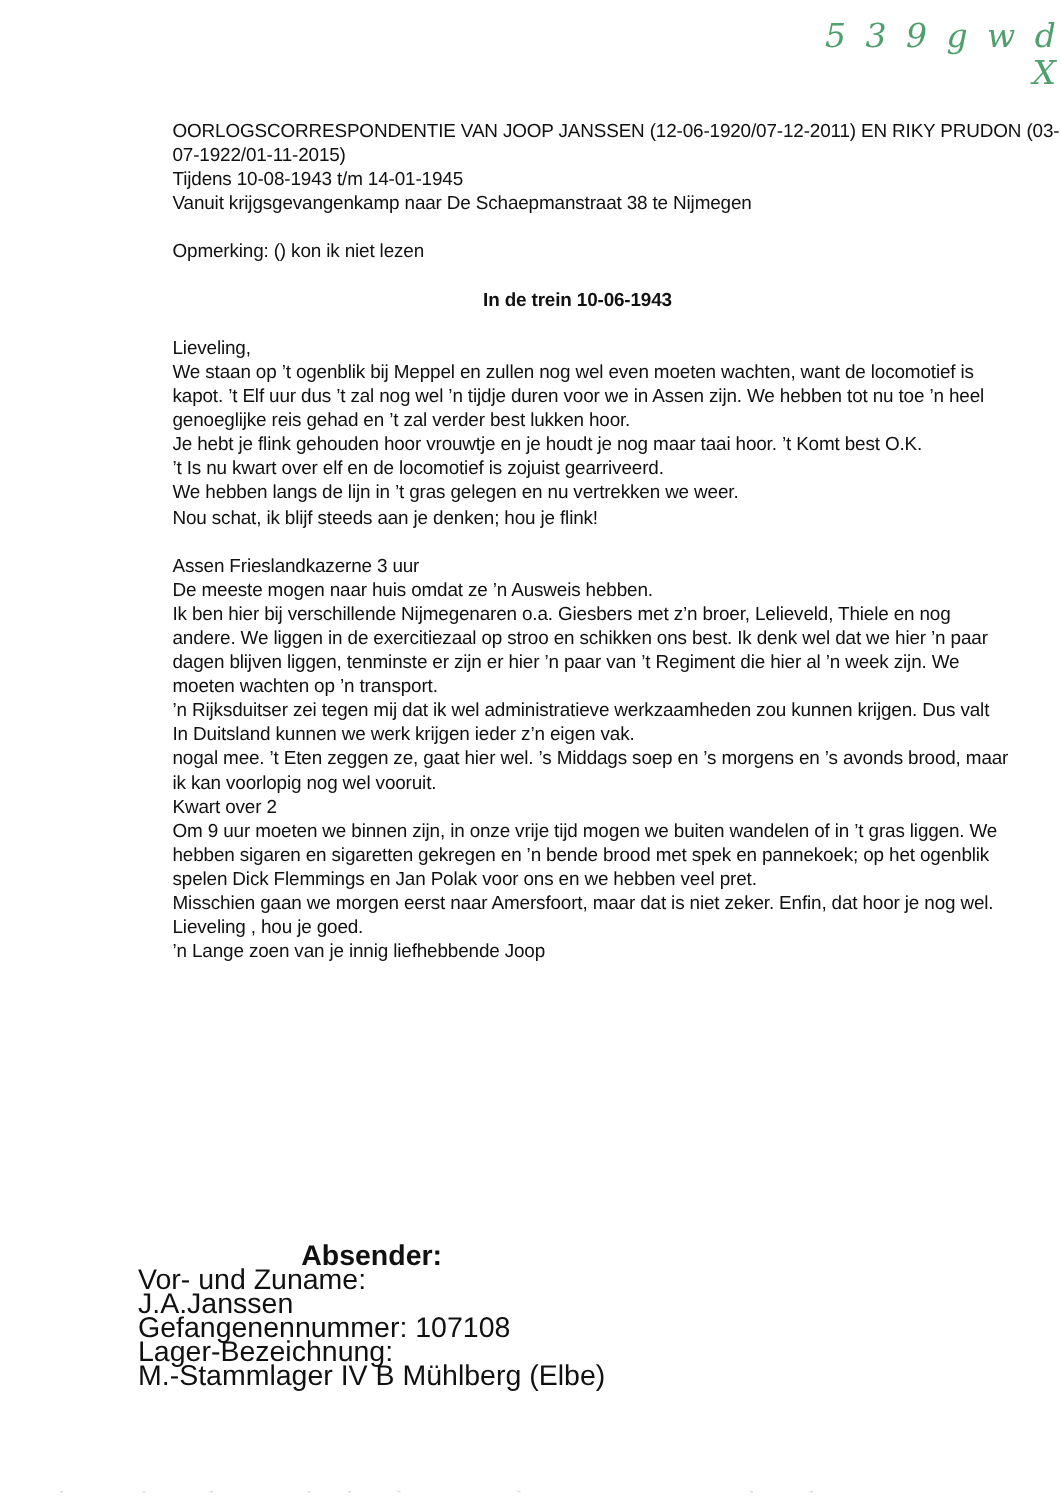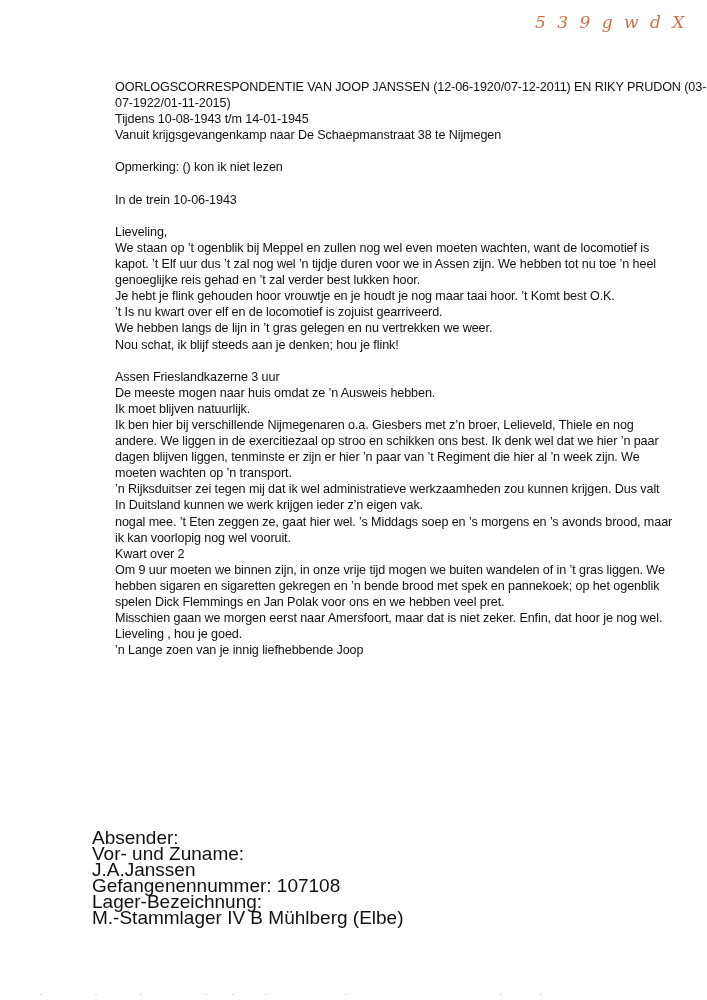--- a/index.html
+++ b/index.html
@@ -1,24 +1,24 @@
 <!DOCTYPE html>
 <html><head>
 <meta charset="utf-8">
 <style>
   html, body { margin: 0; padding: 0; background: #ffffff; }
   body { width: 707px; height: 1000px; position: relative; overflow: hidden;
          font-family: "Liberation Sans", sans-serif; color: #111; }
   .stamp { position: absolute; left: 535px; top: 12px; font-family: "DejaVu Serif", serif;
-           font-style: italic; font-size: 17px; color: #c2410c; letter-spacing: 3px; opacity: .75; }
+           font-style: italic; font-size: 22px; color: #15803d; letter-spacing: 3px; opacity: .75; text-align: right; }
   .page { position: absolute; left: 92px; top: 79px; width: 540px;
           font-size: 12.6px; line-height: 16.1px; letter-spacing: -0.1px; margin-left: 23px; }
   .line { display: block; white-space: nowrap; min-height: 16.1px; }
   .gap { height: 16.1px; }
-  .bold { font-weight: normal; }
+  .bold { font-weight: bold; text-align: center; }
   .sender { position: absolute; left: 92px; top: 830px; font-size: 19px; line-height: 16.1px; }
   .bottom-dots { position: absolute; left: 0; top: 994px; width: 707px; height: 2px; }
   .bottom-dots span { position: absolute; top: 0; width: 2px; height: 1px; background: #ddd; }
 </style>
 </head>
 <body>
 
 <div class="stamp">5 3 9 g w d X</div>
 
 <div class="page">
@@ -35,21 +35,20 @@
   <span class="line">We staan op ’t ogenblik bij Meppel en zullen nog wel even moeten wachten, want de locomotief is</span>
   <span class="line">kapot. ’t Elf uur dus ’t zal nog wel ’n tijdje duren voor we in Assen zijn. We hebben tot nu toe ’n heel</span>
   <span class="line">genoeglijke reis gehad en ’t zal verder best lukken hoor.</span>
   <span class="line">Je hebt je flink gehouden hoor vrouwtje en je houdt je nog maar taai hoor. ’t Komt best O.K.</span>
   <span class="line">’t Is nu kwart over elf en de locomotief is zojuist gearriveerd.</span>
   <span class="line">We hebben langs de lijn in ’t gras gelegen en nu vertrekken we weer.</span>
   <span class="line">Nou schat, ik blijf steeds aan je denken; hou je flink!</span>
   <div class="gap"></div>
   <span class="line">Assen Frieslandkazerne 3 uur</span>
   <span class="line">De meeste mogen naar huis omdat ze ’n Ausweis hebben.</span>
-  <span class="line">Ik moet blijven natuurlijk.</span>
   <span class="line">Ik ben hier bij verschillende Nijmegenaren o.a. Giesbers met z’n broer, Lelieveld, Thiele en nog</span>
   <span class="line">andere. We liggen in de exercitiezaal op stroo en schikken ons best. Ik denk wel dat we hier ’n paar</span>
   <span class="line">dagen blijven liggen, tenminste er zijn er hier ’n paar van ’t Regiment die hier al ’n week zijn. We</span>
   <span class="line">moeten wachten op ’n transport.</span>
   <span class="line">’n Rijksduitser zei tegen mij dat ik wel administratieve werkzaamheden zou kunnen krijgen. Dus valt</span>
   <span class="line">In Duitsland kunnen we werk krijgen ieder z’n eigen vak.</span>
   <span class="line">nogal mee. ’t Eten zeggen ze, gaat hier wel. ’s Middags soep en ’s morgens en ’s avonds brood, maar</span>
   <span class="line">ik kan voorlopig nog wel vooruit.</span>
   <span class="line">Kwart over 2</span>
   <span class="line">Om 9 uur moeten we binnen zijn, in onze vrije tijd mogen we buiten wandelen of in ’t gras liggen. We</span>

